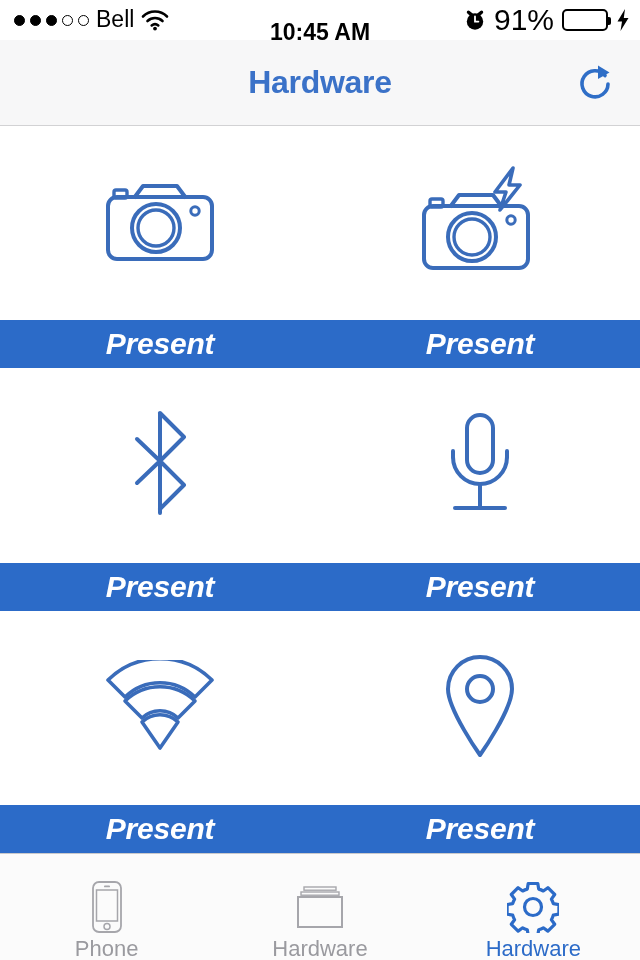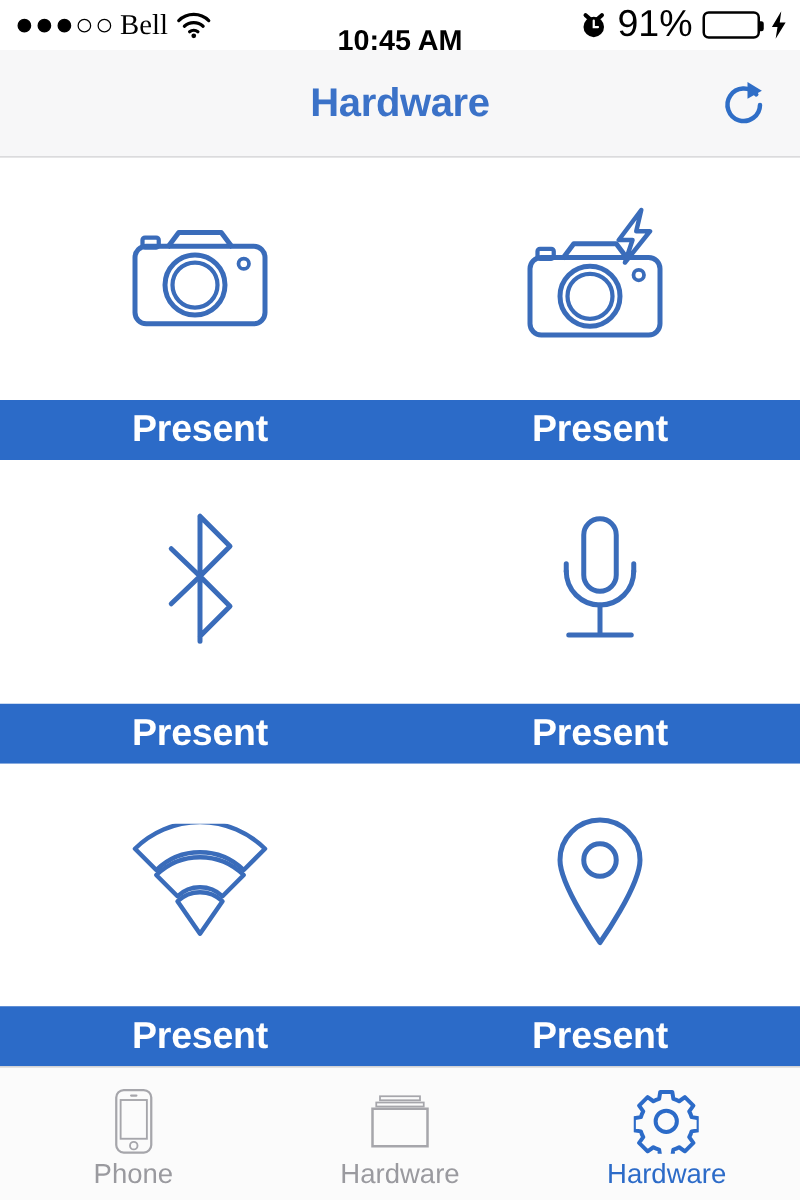--- a/index.html
+++ b/index.html
@@ -29,21 +29,21 @@
   .sb-left {
     position: absolute;
     left: 14px; top: 0; height: 40px;
     display: flex; align-items: center; gap: 7px;
   }
   .dots { display: flex; align-items: center; gap: 5px; }
   .dot { width: 11px; height: 11px; border-radius: 50%; border: 1.6px solid #000; }
   .dot.filled { background: #000; }
   .carrier {
     font-size: 23px; color: #000; letter-spacing: 0px;
-    line-height: 1; padding-bottom: 2px; font-family: Liberation Serif, serif;
+    line-height: 1; padding-bottom: 2px;
   }
   .sb-center {
     position: absolute; left: 0; right: 0; top: 12px; height: 40px;
     display: flex; align-items: center; justify-content: center;
     font-size: 23px; font-weight: bold; color: #000;
   }
   .sb-right {
     position: absolute;
     right: 10px; top: 0; height: 40px;
     display: flex; align-items: center; gap: 8px;
@@ -86,20 +86,21 @@
     cursor: pointer;
   }
 
   
   .content {
     flex: 1 1 auto;
     display: flex;
     flex-direction: column;
     min-height: 0;
     background: #ffffff;
+    font-style: italic;
   }
   .hw-block {
     display: flex;
     flex-direction: column;
     flex: 1 1 0;
     min-height: 0;
   }
   .icon-row {
     flex: 1 1 auto;
     display: flex;
@@ -129,21 +130,21 @@
     letter-spacing: -0.2px;
   }
 
   
   .tabbar {
     flex: 0 0 107px;
     height: 107px;
     background: #fbfbfb;
     border-top: 1px solid #c9c9cb;
     display: flex;
-    align-items: center;
+    align-items: flex-end;
   }
   .tab {
     flex: 1 1 20%;
     display: flex;
     flex-direction: column;
     align-items: center;
     justify-content: center;
     gap: 4px;
     cursor: pointer;
     padding-top: 6px;

